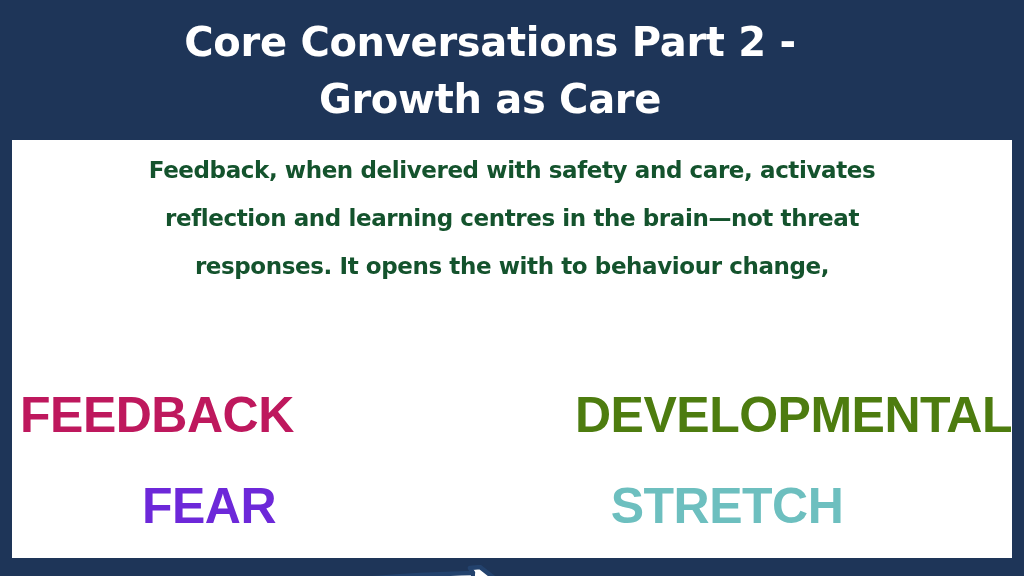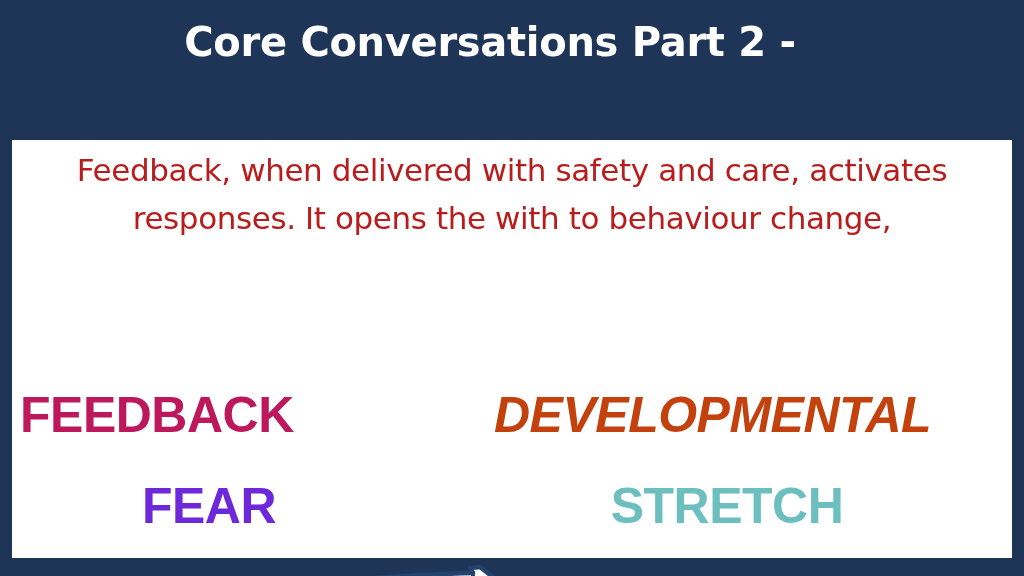--- a/index.html
+++ b/index.html
@@ -57,24 +57,24 @@
 
   
   .body-copy {
     position: absolute;
     left: 4px;
     top: 6px;
     width: 992px;
     text-align: center;
   }
   .body-line {
-    color: #b91c1c;
+    color: #14532d;
     font-family: "DejaVu Sans", sans-serif;
-    font-weight: 400;
-    font-size: 31px;
+    font-weight: 700;
+    font-size: 23px;
     line-height: 48px;
     white-space: nowrap;
     letter-spacing: -0.4px;
   }
 
   
   .compare-row {
     position: absolute;
     left: 0;
     top: 230px;
@@ -100,46 +100,48 @@
   .big-word {
     font-family: "Liberation Sans", sans-serif;
     font-weight: 700;
     font-size: 50px;
     line-height: 91px;
     white-space: nowrap;
     letter-spacing: -0.5px;
   }
   .left-1 { color: #be185d; text-align: left; }
   .left-2 { color: #6d28d9; text-align: right; padding-right: 74px; }
-  .right-1 { color: #c2410c; text-align: left; font-style: italic; }
+  .right-1 { color: #4d7c0f; text-align: right; }
   .right-2 { color: #6dbfbf; text-align: center; padding-right: 52px; }
 
   
   .arrow-wrap {
     position: absolute;
     left: 318px;
     top: 425px;
     width: 200px;
     height: 82px;
   }
   .arrow-wrap svg { display: block; }
 </style>
 </head>
 <body>
 
 <div class="slide">
 
   <div class="title-band">
     <div class="title-line">Core Conversations Part 2 -</div>
+    <div class="title-line">Growth as Care</div>
   </div>
 
   <div class="card">
 
     <div class="body-copy">
       <div class="body-line">Feedback, when delivered with safety and care, activates</div>
+      <div class="body-line">reflection and learning centres in the brain—not threat</div>
       <div class="body-line">responses. It opens the with to behaviour change,</div>
     </div>
 
     <div class="compare-row">
 
       <div class="col col-left">
         <div class="big-word left-1">FEEDBACK</div>
         <div class="big-word left-2">FEAR</div>
       </div>
 

